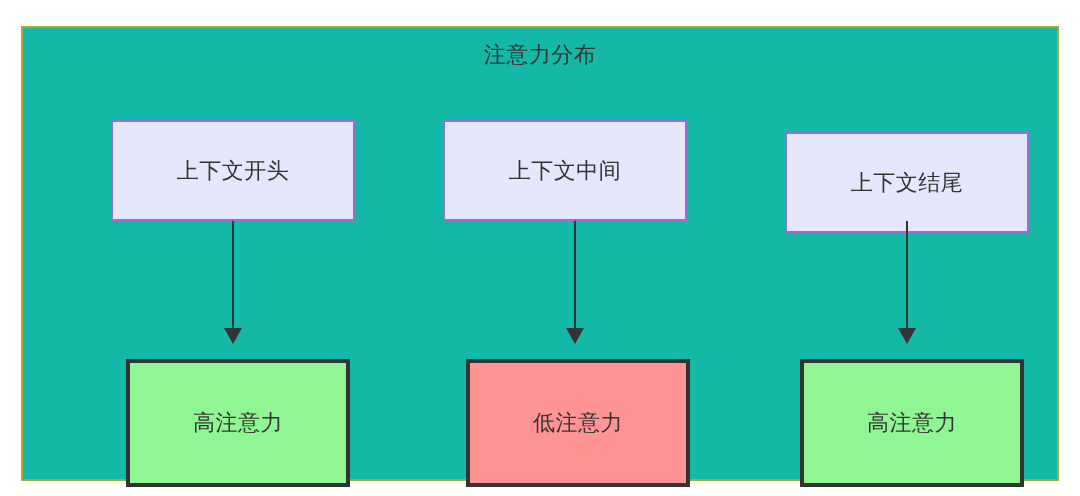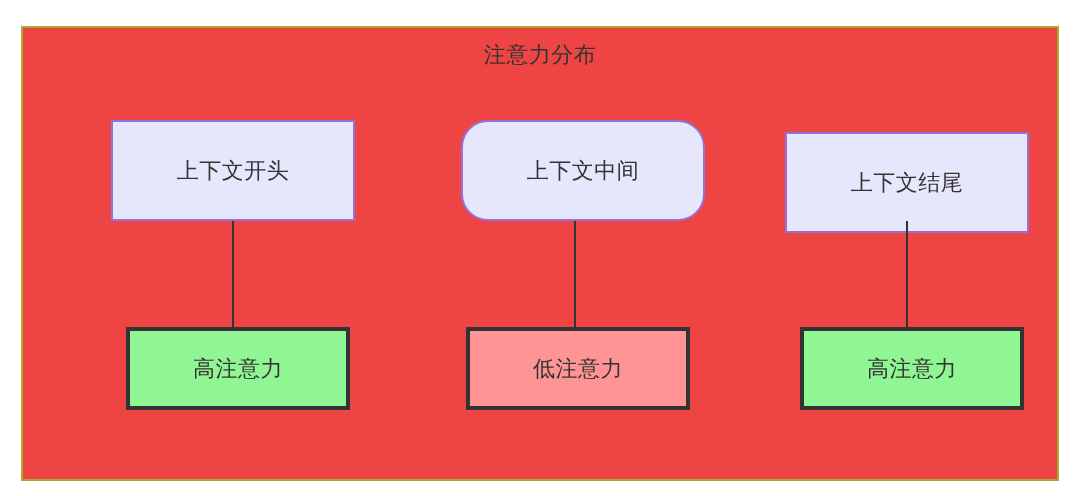--- a/index.html
+++ b/index.html
@@ -21,21 +21,21 @@
     background: #ffffff;
   }
 
   
   .subgraph {
     position: absolute;
     left: 21px;
     top: 26px;
     width: 1038px;
     height: 455px;
-    background: #ef4444;
+    background: #14b8a6;
     border: 2px solid #aaaa33;
     box-sizing: border-box;
   }
 
   .subgraph-title {
     position: absolute;
     top: 14px;
     left: 0;
     width: 100%;
     text-align: center;
@@ -60,37 +60,37 @@
   .node-context {
     background: #e6e6fd;
     border: 2px solid #9370db;
     width: 244px;
     height: 101px;
     top: 92px;
   }
 
   .node-attn {
     width: 224px;
-    height: 83px;
-    top: 299px;
+    height: 128px;
+    top: 331px;
     border: 4px solid #333333;
   }
 
   .attn-high {
     background: #90f593;
   }
 
   .attn-low {
     background: #ff9494;
     text-align: right;
   }
 
   
   .col-1.node-context { left: 88px; }
-  .col-2.node-context { left: 438px; border-radius: 27px; }
+  .col-2.node-context { left: 420px; }
   .col-3.node-context { left: 762px; margin-top: 12px; }
 
   .col-1.node-attn { left: 103px; }
   .col-2.node-attn { left: 443px; }
   .col-3.node-attn { left: 777px; }
 
   
   .arrow {
     position: absolute;
     top: 193px;

